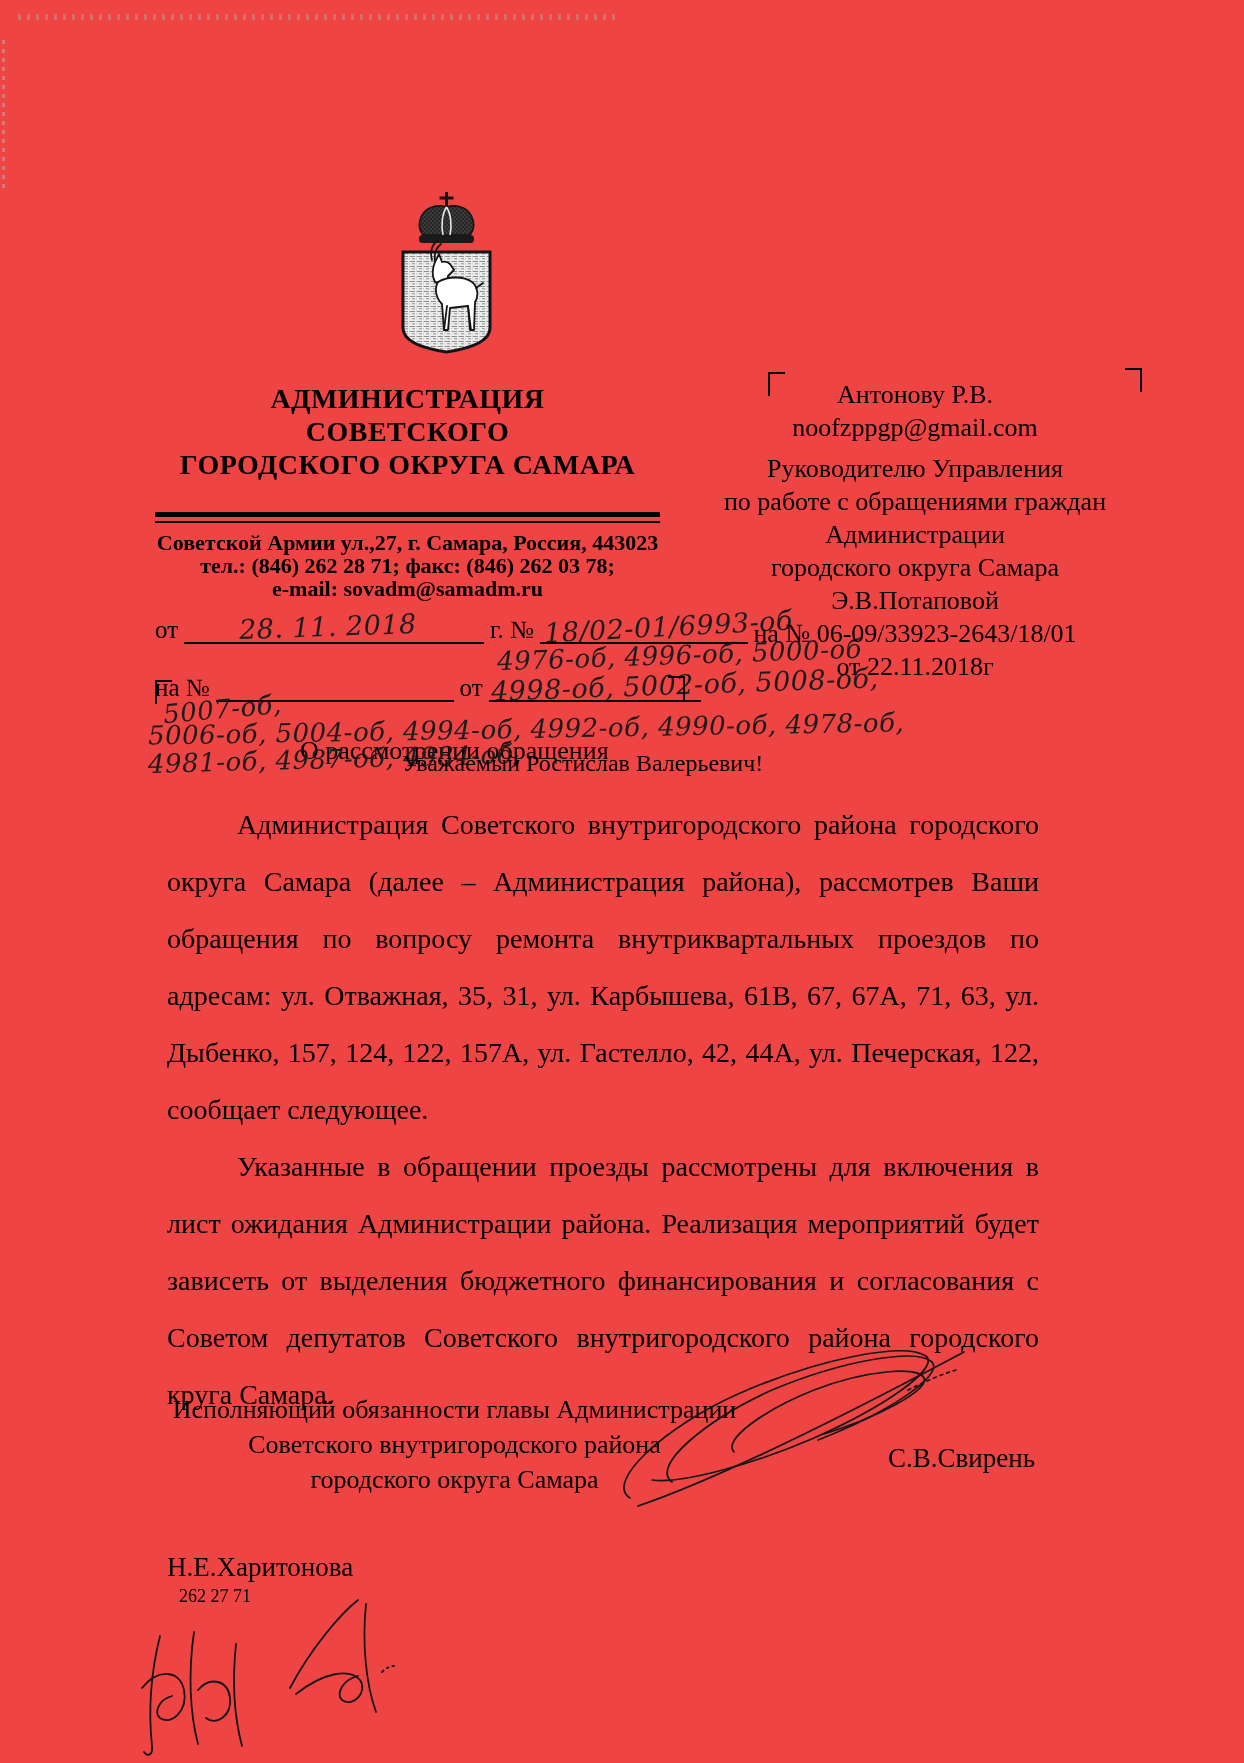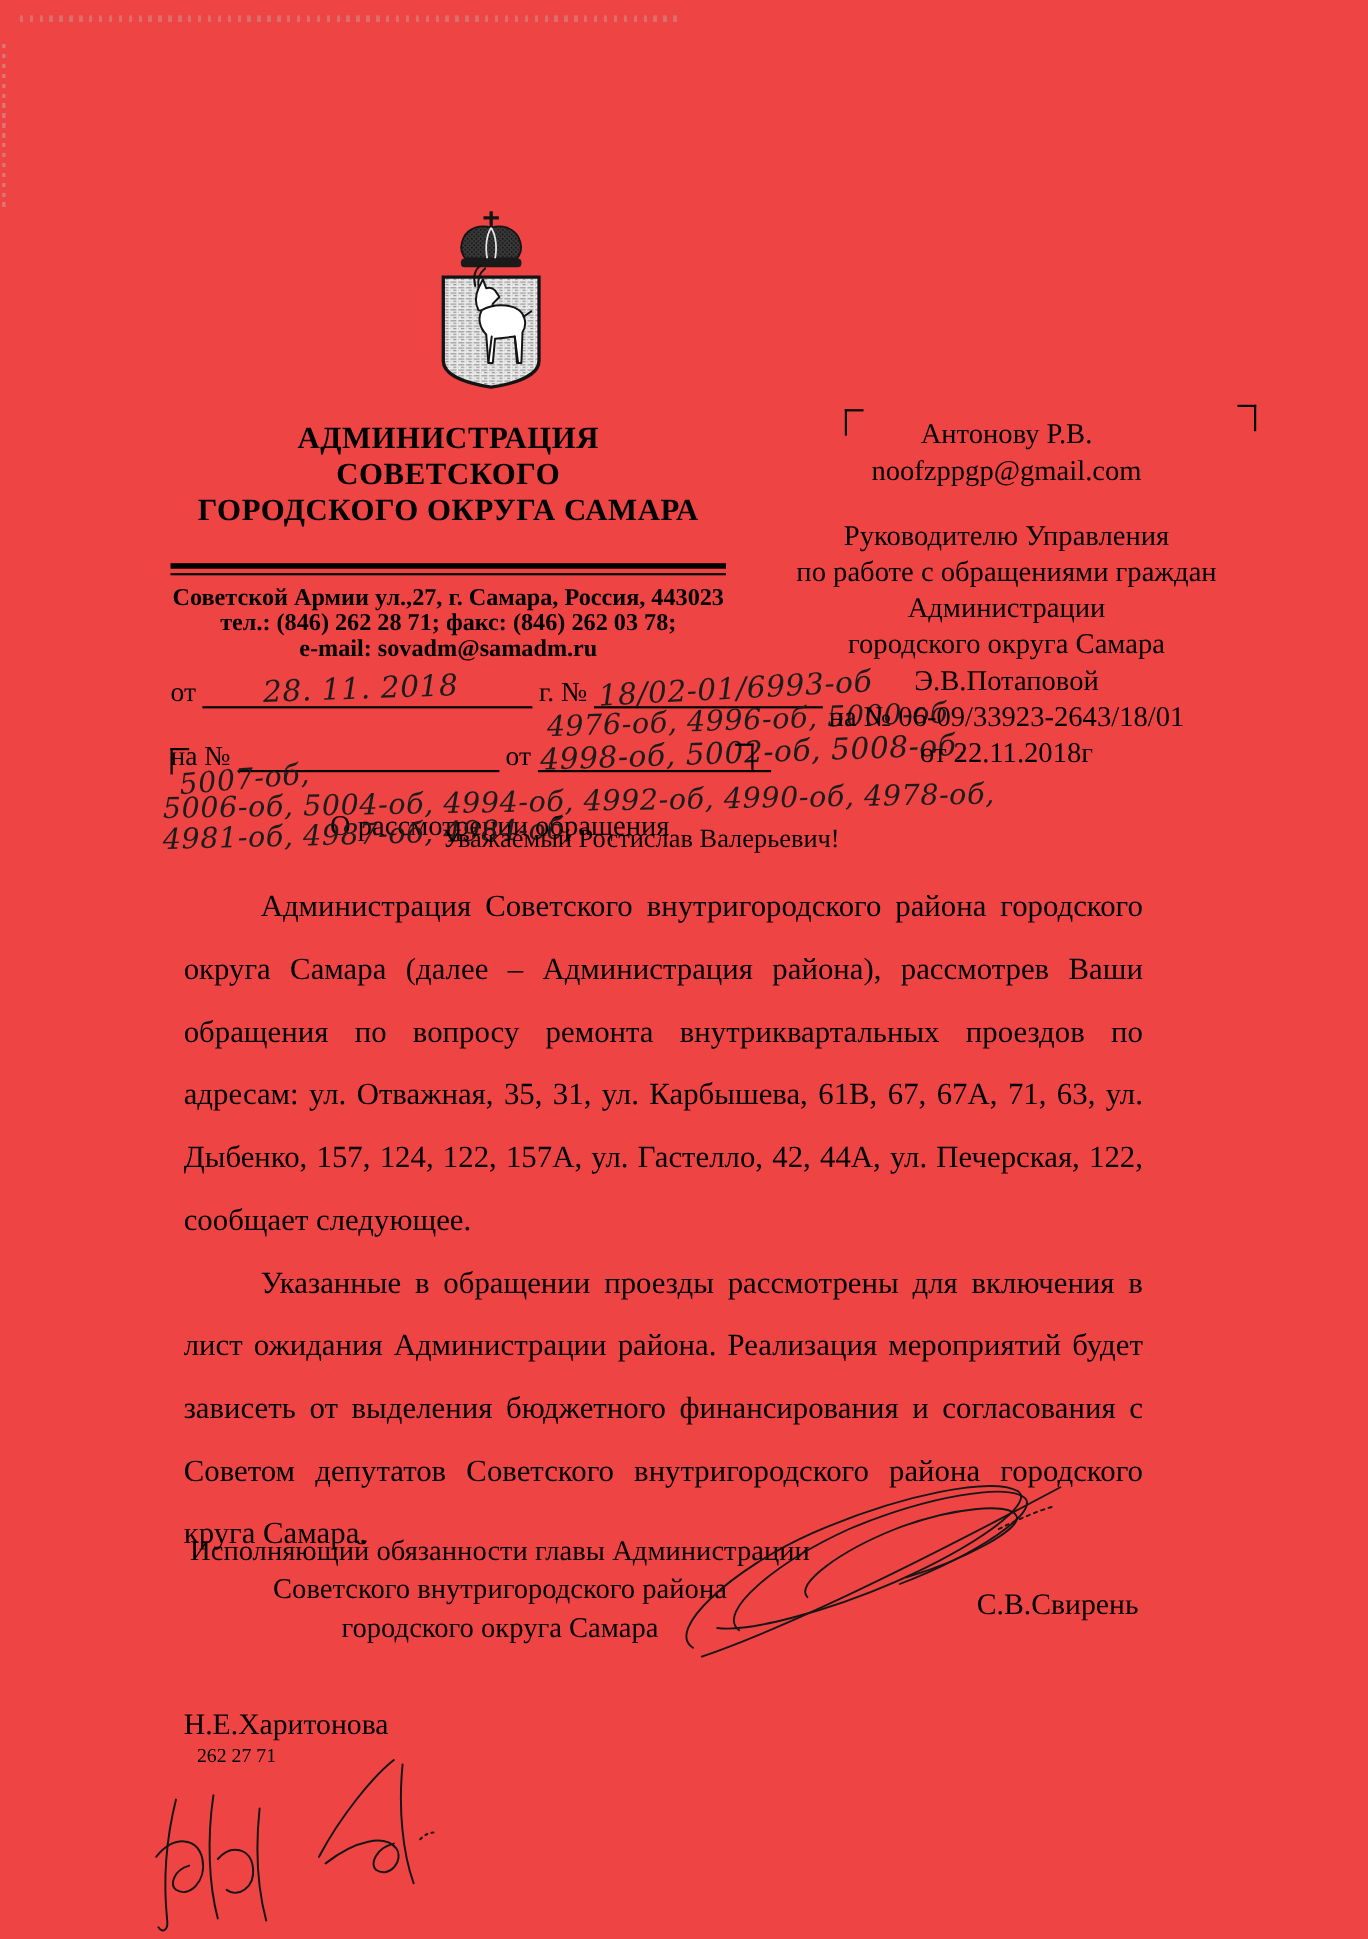--- a/index.html
+++ b/index.html
@@ -54,21 +54,21 @@
   .hw-in-line{position:absolute;left:18px;bottom:0px;font-size:27px;}
   
   .crn{width:15px;height:22px;}
   .crn-tl{border-left:2.5px solid #000;border-top:2.5px solid #000;}
   .crn-tr{border-right:2.5px solid #000;border-top:2.5px solid #000;}
   
   .recipient{
     left:700px;top:378px;width:430px;
     text-align:center;font-size:26px;line-height:33px;
   }
-  .recipient .mail{margin-bottom:26px;}
+  .recipient .mail{margin-bottom:8px;}
   
   .salutation{left:402px;top:750px;font-size:24px;}
   .body-text{
     left:167px;top:796px;width:872px;
     font-size:28px;line-height:57px;
     text-align:justify;
   }
   .body-text p{margin:0;text-indent:70px;}
   
   .sig-position{

